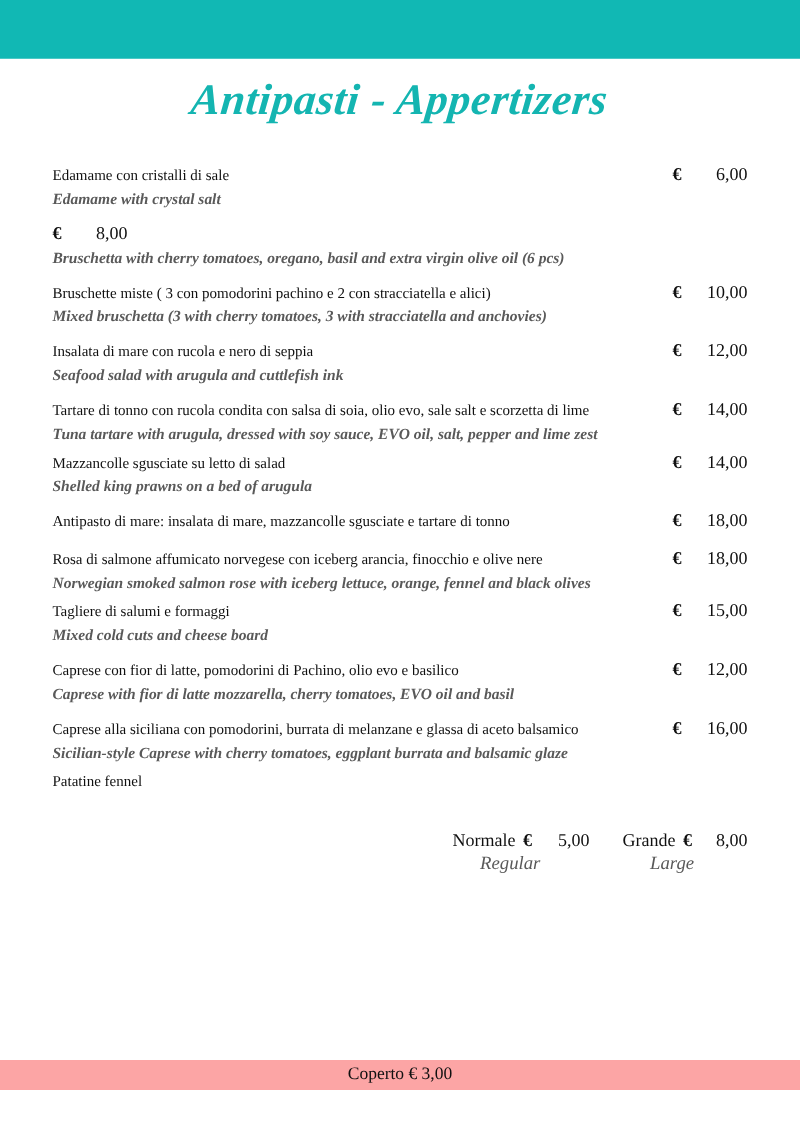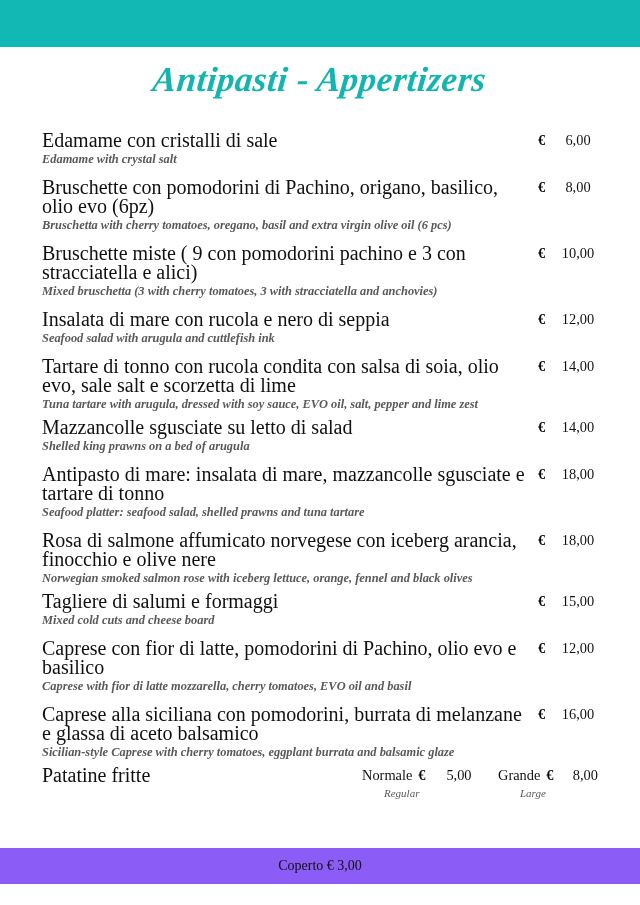--- a/index.html
+++ b/index.html
@@ -59,21 +59,21 @@
     margin-bottom: 6px;
   }
 
   .item-row {
     display: flex;
     align-items: flex-start;
     justify-content: space-between;
   }
 
   .item-name {
-    font-size: 20px;
+    font-size: 12px;
     line-height: 19px;
     color: #101010;
     flex: 1 1 auto;
     padding-right: 8px;
   }
   .item-name.wide {
     padding-right: 2px;
   }
 
   .price {
@@ -85,21 +85,21 @@
     line-height: 19px;
     color: #101010;
   }
   .price .cur {
     font-weight: bold;
     width: 20px;
     text-align: left;
   }
   .price .amt {
     width: 40px;
-    text-align: center;
+    text-align: right;
   }
 
   .item-sub {
     font-size: 12.4px;
     line-height: 16px;
     font-style: italic;
     color: #595959;
     margin-top: 1px;
     font-weight: bold;
   }
@@ -111,51 +111,52 @@
   }
   .dual-left {
     flex: 0 0 320px;
   }
   .dual-left .item-name {
     padding-right: 0;
   }
   .dual-opt {
     flex: 0 0 auto;
     text-align: left;
+    margin-top: 48px;
   }
   .dual-opt.opt-1 { width: 136px; }
   .dual-opt.opt-2 { width: 100px; }
   .dual-opt .opt-line {
     display: flex;
     align-items: baseline;
     font-size: 14.4px;
     line-height: 19px;
     color: #101010;
     white-space: nowrap;
   }
   .dual-opt .opt-label { margin-right: 6px; }
   .dual-opt .opt-cur { font-weight: bold; margin-right: 2px; }
   .dual-opt .opt-amt { width: 44px; text-align: right; }
   .dual-opt .opt-sub {
-    font-size: 11px;
+    font-size: 15px;
     line-height: 15px;
     font-style: italic;
     color: #595959;
     margin-top: 1px;
     padding-left: 22px;
   }
 
   
   .footer-band {
     position: absolute;
     left: 0;
     top: 848px;
     width: 640px;
-    height: 36px;
-    background: #8b5cf6;
+    height: 24px;
+    background: #fca5a5;
     display: flex;
     align-items: center;
     justify-content: center;
   }
   .footer-text {
     font-size: 14px;
     color: #101010;
   }
 </style>
 </head>
@@ -175,32 +176,31 @@
       <div class="price">
         <span class="cur">€</span>
         <span class="amt">6,00</span>
       </div>
     </div>
     <div class="item-sub">Edamame with crystal salt</div>
   </div>
 
   <div class="menu-item">
     <div class="item-row">
-      <div class="item-name">Bruschette con pomodorini di Pachino, origano, basilico, olio evo (6pz)</div>
       <div class="price">
         <span class="cur">€</span>
         <span class="amt">8,00</span>
       </div>
     </div>
     <div class="item-sub">Bruschetta with cherry tomatoes, oregano, basil and extra virgin olive oil (6 pcs)</div>
   </div>
 
   <div class="menu-item">
     <div class="item-row">
-      <div class="item-name wide">Bruschette miste ( 9 con pomodorini pachino e 3 con stracciatella e alici)</div>
+      <div class="item-name wide">Bruschette miste ( 3 con pomodorini pachino e 2 con stracciatella e alici)</div>
       <div class="price">
         <span class="cur">€</span>
         <span class="amt">10,00</span>
       </div>
     </div>
     <div class="item-sub">Mixed bruschetta (3 with cherry tomatoes, 3 with stracciatella and anchovies)</div>
   </div>
 
   <div class="menu-item">
     <div class="item-row">
@@ -236,21 +236,20 @@
   </div>
 
   <div class="menu-item">
     <div class="item-row">
       <div class="item-name wide">Antipasto di mare: insalata di mare, mazzancolle sgusciate e tartare di tonno</div>
       <div class="price">
         <span class="cur">€</span>
         <span class="amt">18,00</span>
       </div>
     </div>
-    <div class="item-sub">Seafood platter: seafood salad, shelled prawns and tuna tartare</div>
   </div>
 
   <div class="menu-item tight">
     <div class="item-row">
       <div class="item-name">Rosa di salmone affumicato norvegese con iceberg arancia, finocchio e olive nere</div>
       <div class="price">
         <span class="cur">€</span>
         <span class="amt">18,00</span>
       </div>
     </div>
@@ -286,21 +285,21 @@
         <span class="cur">€</span>
         <span class="amt">16,00</span>
       </div>
     </div>
     <div class="item-sub">Sicilian-style Caprese with cherry tomatoes, eggplant burrata and balsamic glaze</div>
   </div>
 
   <div class="menu-item">
     <div class="dual-row">
       <div class="dual-left">
-        <div class="item-name">Patatine fritte</div>
+        <div class="item-name">Patatine fennel</div>
       </div>
       <div class="dual-opt opt-1">
         <div class="opt-line">
           <span class="opt-label">Normale</span>
           <span class="opt-cur">€</span>
           <span class="opt-amt">5,00</span>
         </div>
         <div class="opt-sub">Regular</div>
       </div>
       <div class="dual-opt opt-2">

